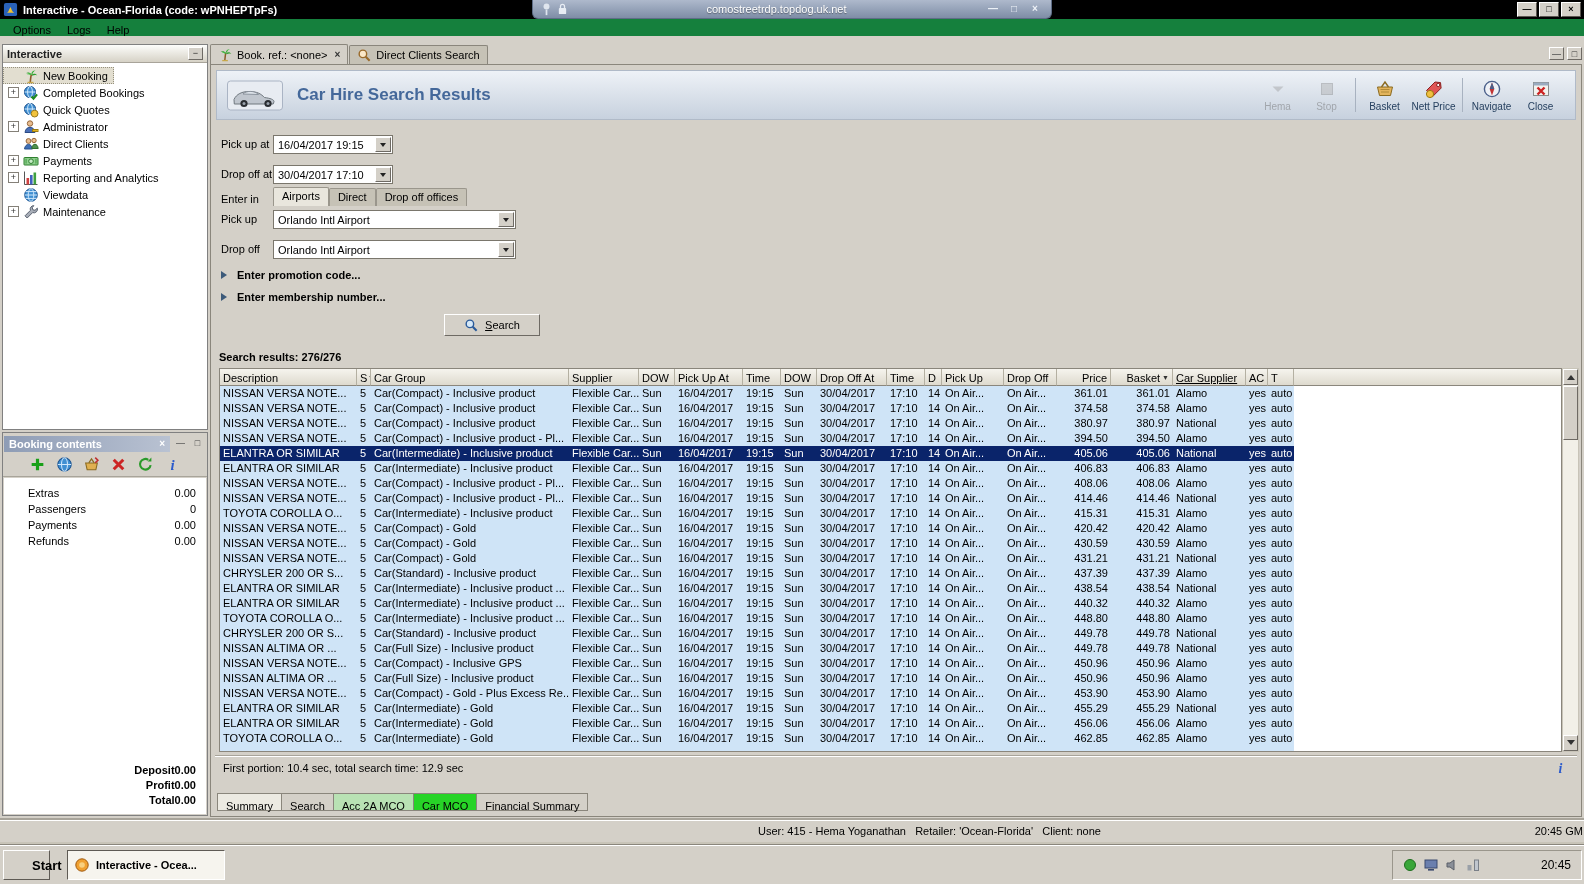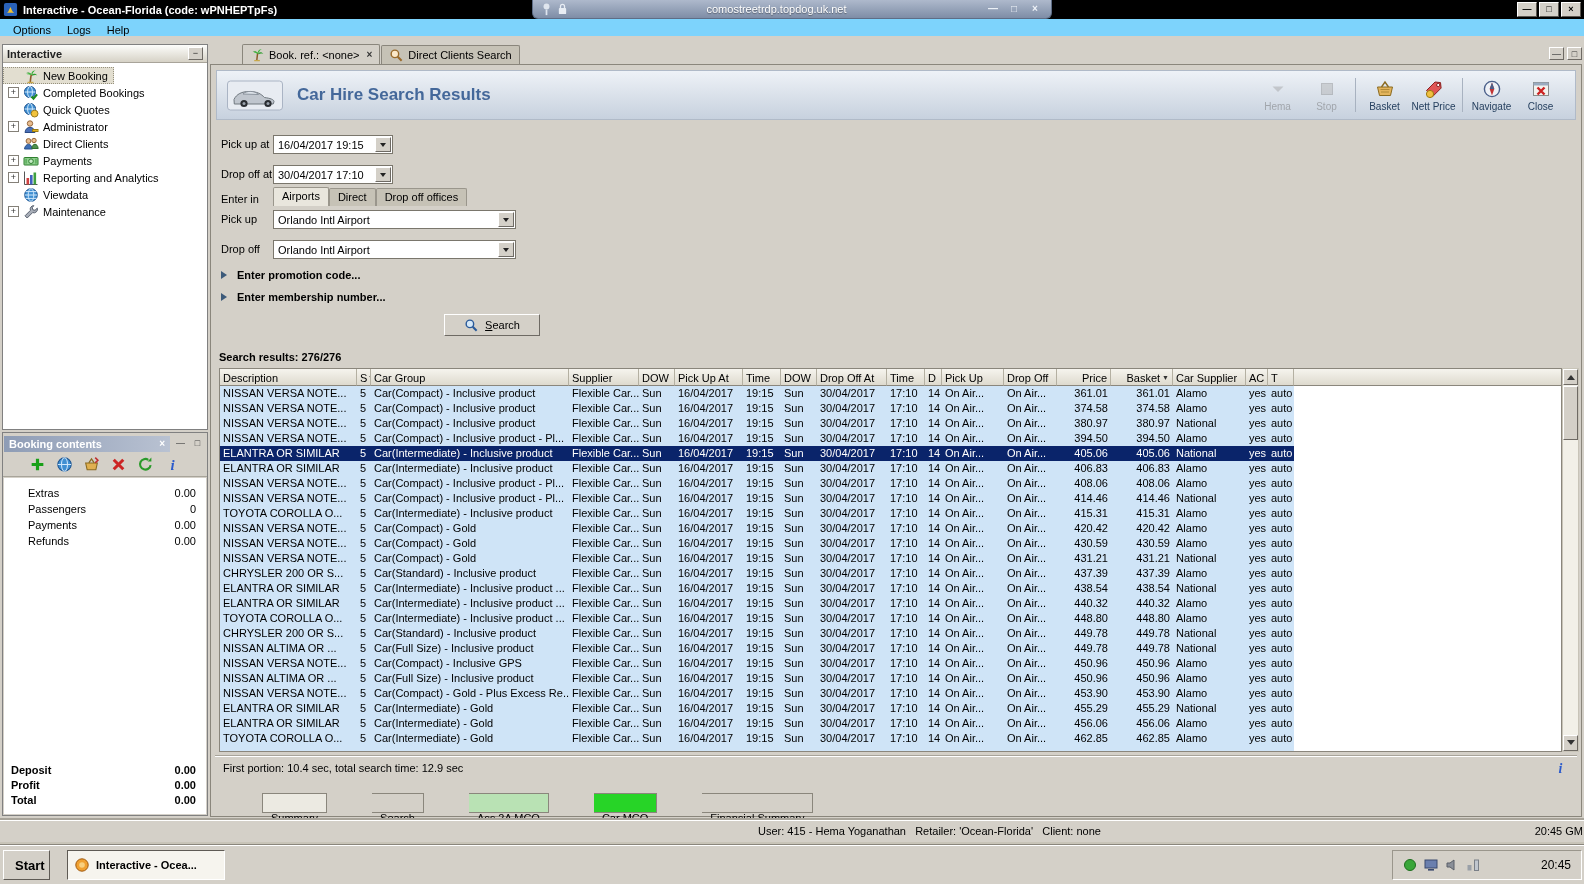--- a/index.html
+++ b/index.html
@@ -13,21 +13,21 @@
 .app-ico{width:15px;height:15px;margin-right:5px;}
 .titlebar .title{color:#fff;font-weight:bold;white-space:nowrap;}
 .win-buttons{position:absolute;right:3px;top:2px;display:flex;gap:2px;}
 .tb-btn{width:20px;height:15px;background:#d4d0c8;border:1px solid;border-color:#fff #5a5650 #5a5650 #fff;font-size:9px;line-height:13px;text-align:center;font-weight:bold;}
 .rdp-pill{position:absolute;left:532px;top:0;width:520px;height:19px;background:linear-gradient(#aeb9cc,#7e8da6);border:1px solid #5e6d86;border-top:none;border-radius:0 0 6px 6px;display:flex;align-items:center;padding:0 8px;gap:5px;z-index:60;}
 .rdp-ico{width:11px;height:14px;}
 .rdp-server{flex:1;text-align:center;color:#fff;text-shadow:0 1px 1px rgba(0,0,0,.4);}
 .rdp-btn{color:#eef2f8;font-size:10px;width:16px;text-align:center;line-height:16px;font-weight:bold;}
 
 
-.menubar{position:absolute;left:0;top:19px;width:100%;height:23px;background:#7dd3fc;display:flex;align-items:center;padding-left:5px;border-bottom:1px solid #bab6aa;}
+.menubar{position:absolute;left:0;top:19px;width:100%;height:23px;background:#15803d;display:flex;align-items:center;padding-left:5px;border-bottom:1px solid #bab6aa;}
 .menu-item{padding:1px 8px 2px;}
 
 
 .workspace{position:absolute;left:0;top:36px;width:100%;height:784px;background:#d4d0c8;}
 
 
 .panel-nav{position:absolute;left:2px;top:8px;width:206px;height:386px;background:#fff;border:1px solid #808080;}
 .panel-cap{height:18px;background:linear-gradient(#fdfdfb,#d6d2c6);border-bottom:1px solid #a8a49a;display:flex;align-items:center;padding:0 4px;font-weight:bold;color:#222;}
 .cap-btn{margin-left:auto;width:15px;height:13px;background:#d4d0c8;border:1px solid;border-color:#fff #6e6a64 #6e6a64 #fff;font-size:9px;line-height:11px;text-align:center;font-weight:normal;}
 .tree{position:absolute;left:0;top:18px;right:0;bottom:0;background:#fff;padding-top:4px;overflow:hidden;}
@@ -44,25 +44,25 @@
 .bk-x{margin-left:auto;color:#fff;font-size:10px;font-weight:bold;}
 .dock-btn{width:13px;color:#444;font-size:9px;text-align:center;line-height:13px;}
 .bk-tools{height:25px;border-bottom:1px solid #a8a49a;display:flex;align-items:center;justify-content:center;gap:10px;}
 .bk-tool{width:17px;height:17px;}
 .bk-body{position:absolute;left:1px;right:1px;top:45px;bottom:1px;background:#fff;display:flex;flex-direction:column;}
 .bk-rows{padding-top:7px;}
 .bk-row{display:flex;height:16px;align-items:center;padding:0 10px 0 24px;}
 .bk-lbl{flex:1;}
 .bk-totals{margin-top:auto;padding:0 10px 5px 7px;}
 .bk-total{display:flex;height:15px;font-weight:bold;}
-.bk-total .bk-lbl{flex:1;}
+.bk-total .bk-lbl{flex:1;text-align:right;}
 
 
 .tabstrip{position:absolute;left:210px;top:8px;right:2px;height:20px;display:flex;align-items:flex-end;}
-.tabs{display:flex;align-items:flex-end;height:20px;margin-left:32px;}
+.tabs{display:flex;align-items:flex-end;height:20px;}
 .mtab{display:flex;align-items:center;height:19px;padding:0 7px;border:1px solid #8a867c;border-bottom:none;background:#c6c2b6;margin-right:1px;gap:4px;border-radius:2px 2px 0 0;white-space:nowrap;}
 .mtab.active{background:#d4d0c8;height:20px;}
 .mtab-ico{width:15px;height:15px;}
 .mtab-x{font-size:10px;font-weight:bold;color:#333;margin-left:3px;}
 .mdi-btns{margin-left:auto;display:flex;gap:3px;padding-bottom:4px;}
 .mdi-btn{width:15px;height:13px;font-size:9px;line-height:12px;text-align:center;color:#333;background:#d4d0c8;border:1px solid;border-color:#fff #6e6a64 #6e6a64 #fff;}
 
 
 .content{position:absolute;left:210px;top:28px;width:1372px;height:753px;background:#d4d0c8;border:1px solid #8a867c;}
 .headband{position:absolute;left:5px;top:5px;right:5px;height:50px;background:linear-gradient(#eef2f7,#c7d1de);border:1px solid #b0bac8;display:flex;align-items:center;padding:0 10px;}
@@ -109,31 +109,31 @@
 .sb-btn{position:absolute;left:0;width:15px;height:16px;background:#d4d0c8;border:1px solid;border-color:#fff #6e6a64 #6e6a64 #fff;display:flex;align-items:center;justify-content:center;}
 .sb-btn.up{top:0;}
 .sb-btn.down{bottom:0;}
 .tri-up{width:0;height:0;border:4px solid transparent;border-bottom:5px solid #333;margin-bottom:3px;}
 .tri-down{width:0;height:0;border:4px solid transparent;border-top:5px solid #333;margin-top:3px;}
 .sb-thumb{position:absolute;left:0;top:17px;width:15px;height:54px;background:#d4d0c8;border:1px solid;border-color:#fff #6e6a64 #6e6a64 #fff;}
 .timing-sep{position:absolute;left:4px;right:4px;top:690px;border-top:1px solid #a8a49a;border-bottom:1px solid #fff;}
 .timing{position:absolute;left:12px;top:697px;}
 .info-btn{position:absolute;right:12px;top:694px;width:17px;height:17px;}
 .sheet-tabs{position:absolute;left:6px;top:728px;display:flex;height:18px;}
-.sheet-tab{padding:18px 8px 0;border:1px solid #8a867c;border-left-width:0;background:#d4d0c8;height:18px;white-space:nowrap;margin-left:45px;}
+.sheet-tab{padding:6px 8px 0;border:1px solid #8a867c;border-left-width:0;background:#d4d0c8;height:18px;white-space:nowrap;}
 .sheet-tab:first-child{border-left-width:1px;background:#eceae2;}
 
 
 .statusbar{position:absolute;left:0;top:820px;width:100%;height:22px;background:#d4d0c8;border-top:1px solid #fff;box-shadow:0 -2px 0 #a8a49a;}
 .sb-user{position:absolute;left:758px;top:4px;white-space:pre;}
 .sb-time{position:absolute;right:1px;top:4px;white-space:nowrap;}
 
 
 .taskbar{position:absolute;left:0;top:845px;width:100%;height:39px;background:#d4d0c8;border-top:1px solid #fff;box-shadow:0 -1px 0 #8a867c;}
-.start-btn{position:absolute;left:3px;top:4px;height:30px;width:47px;display:flex;align-items:center;gap:5px;padding:0 6px;background:#d4d0c8;border:1px solid;border-color:#fff #5e5a54 #5e5a54 #fff;font-weight:bold;font-size:13px;}
+.start-btn{position:absolute;left:3px;top:4px;height:30px;width:47px;display:flex;align-items:center;gap:22px;padding:0 6px;background:#d4d0c8;border:1px solid;border-color:#fff #5e5a54 #5e5a54 #fff;font-weight:bold;font-size:13px;}
 .start-ico{width:17px;height:17px;}
 .task-btn{position:absolute;left:67px;top:4px;height:30px;width:158px;display:flex;align-items:center;gap:6px;padding:0 6px;background:#f6f4ee;border:1px solid;border-color:#5e5a54 #fff #fff #5e5a54;font-weight:bold;white-space:nowrap;overflow:hidden;}
 .task-ico{width:16px;height:16px;min-width:16px;}
 .tray{position:absolute;right:2px;top:4px;height:30px;width:190px;border:1px solid;border-color:#9a968c #fff #fff #9a968c;display:flex;align-items:center;gap:7px;padding:0 10px;}
 .tray-ico{width:14px;height:14px;}
 .tray-clock{margin-left:auto;font-size:12px;}
 </style>
 </head>
 <body>
 
@@ -585,21 +585,21 @@
             <div class="th" style="width: 53px;">
               <span>Drop Off</span>
             </div>
             <div class="th num" style="width: 54px;">
               <span>Price</span>
             </div>
             <div class="th num" style="width: 62px;">
               <span>Basket</span>
               <span class="sort-ic">▼</span>
             </div>
-            <div class="th" style="width: 73px;">
+            <div class="th" style="width: 73px; text-decoration: underline;">
               <span>Car Supplier</span>
             </div>
             <div class="th" style="width: 22px;">
               <span>AC</span>
             </div>
             <div class="th" style="width: 26px;">
               <span>T</span>
             </div>
             <div class="th fill"></div>
           </div>

